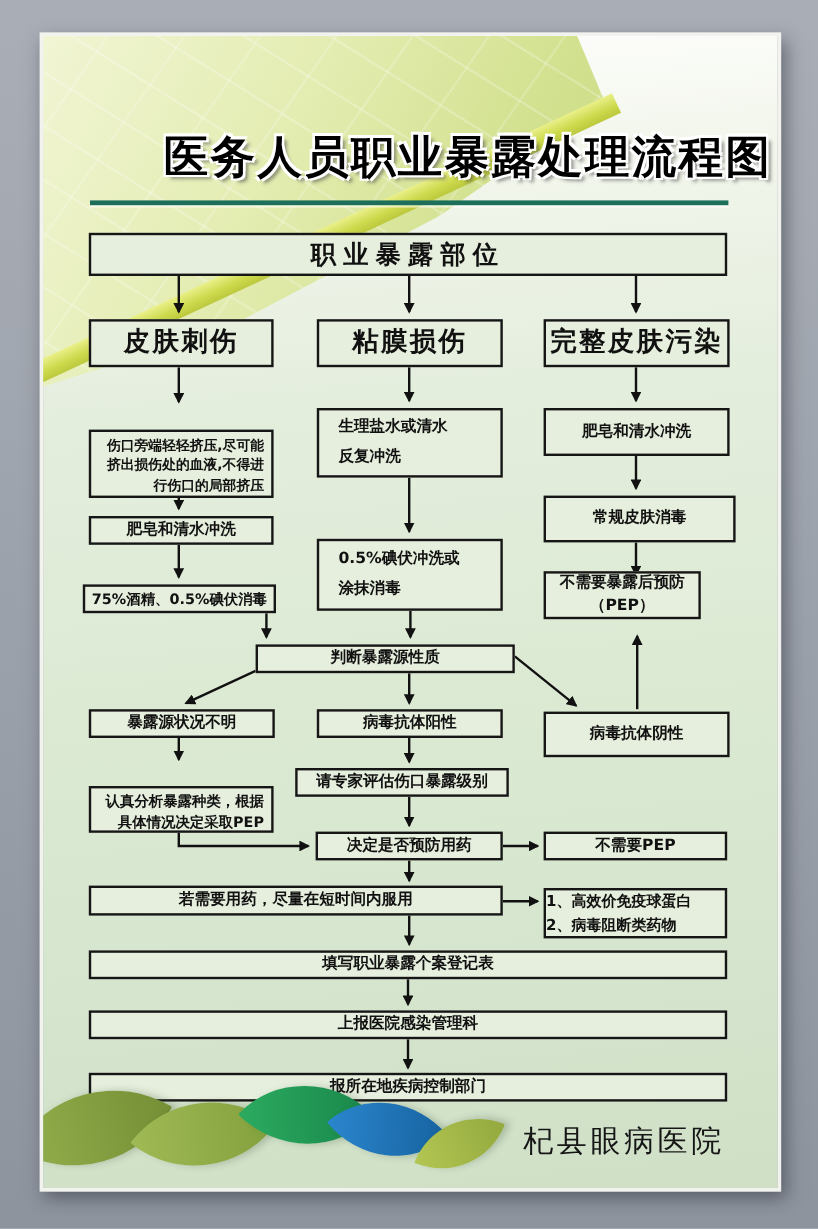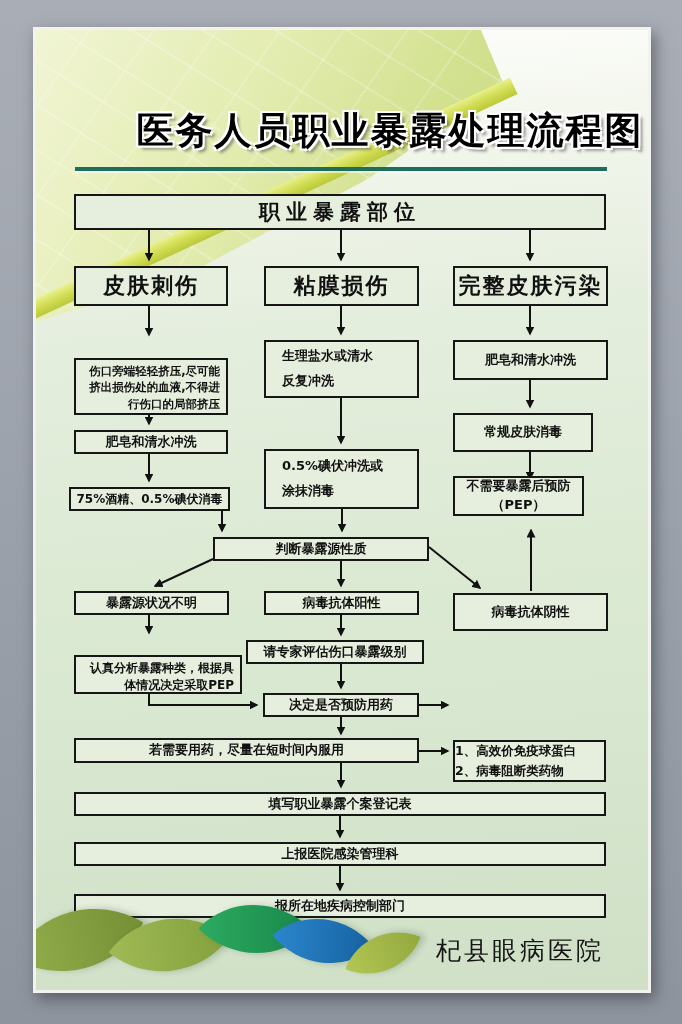--- a/index.html
+++ b/index.html
@@ -127,33 +127,34 @@
   <div class="box align-left" style="left:228px;top:310px;width:155px;height:58px;line-height:1.9;">
     <span>生理盐水或清水</span>
     <span>反复冲洗</span>
   </div>
   <div class="box align-left" style="left:228px;top:419px;width:155px;height:60px;line-height:1.9;">
     <span>0.5%碘伏冲洗或</span>
     <span>涂抹消毒</span>
   </div>
 
   <div class="box" style="left:417px;top:310px;width:155px;height:40px;">肥皂和清水冲洗</div>
-  <div class="box" style="left:417px;top:383px;width:140px;height:39px;">常规皮肤消毒</div>
+  <div class="box" style="left:417px;top:383px;width:160px;height:39px;">常规皮肤消毒</div>
   <div class="box" style="left:417px;top:446px;width:131px;height:40px;line-height:1.45;">
     <span>不需要暴露后预防</span>
     <span>（PEP）</span>
   </div>
 
   <div class="box" style="left:177px;top:507px;width:216px;height:24px;">判断暴露源性质</div>
   <div class="box" style="left:38px;top:561px;width:155px;height:24px;">暴露源状况不明</div>
   <div class="box" style="left:417px;top:563px;width:155px;height:38px;">病毒抗体阴性</div>
   <div class="box" style="left:228px;top:561px;width:155px;height:24px;">病毒抗体阳性</div>
-  <div class="box para" style="left:38px;top:608px;width:168px;height:39px;font-size:12px;">认真分析暴露种类，根据具体情况决定采取PEP</div>
+  <div class="box para" style="left:38px;top:608px;width:154px;height:39px;font-size:12px;">认真分析暴露种类，根据具体情况决定采取PEP</div>
   <div class="box" style="left:210px;top:610px;width:178px;height:24px;">请专家评估伤口暴露级别</div>
   <div class="box" style="left:227px;top:663px;width:156px;height:24px;">决定是否预防用药</div>
+  <div class="box" style="left:417px;top:663px;width:153px;height:24px;">不需要PEP</div>
 
   <div class="box" style="left:38px;top:708px;width:345px;height:25px;">若需要用药，尽量在短时间内服用</div>
   <div class="box drugs" style="left:417px;top:710px;width:153px;height:42px;">
     <span>1、高效价免疫球蛋白</span>
     <span>2、病毒阻断类药物</span>
   </div>
   <div class="box" style="left:38px;top:762px;width:532px;height:24px;">填写职业暴露个案登记表</div>
   <div class="box" style="left:38px;top:812px;width:532px;height:24px;">上报医院感染管理科</div>
   <div class="box" style="left:38px;top:864px;width:532px;height:24px;">报所在地疾病控制部门</div>
 

